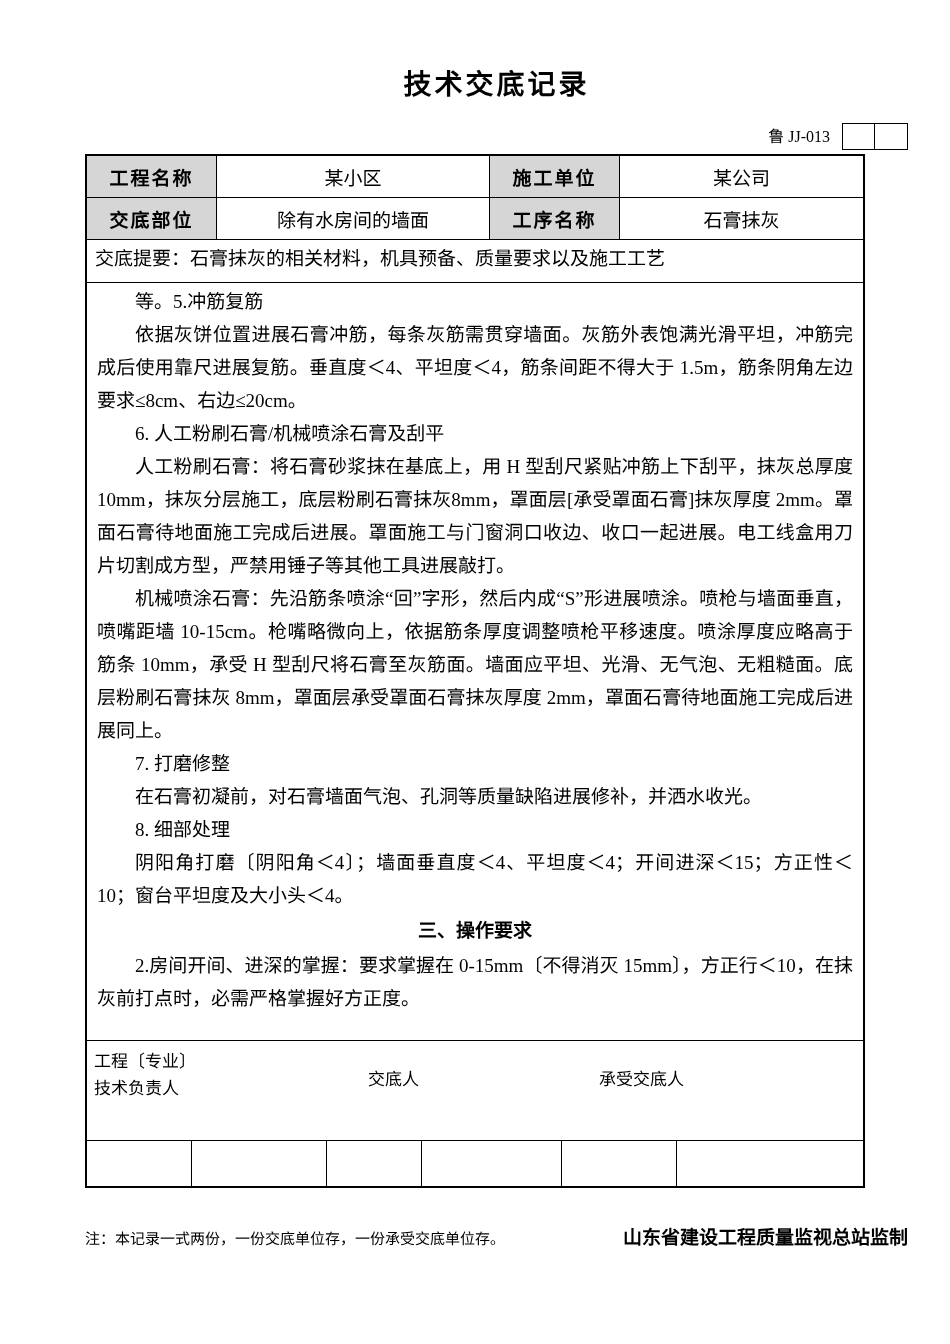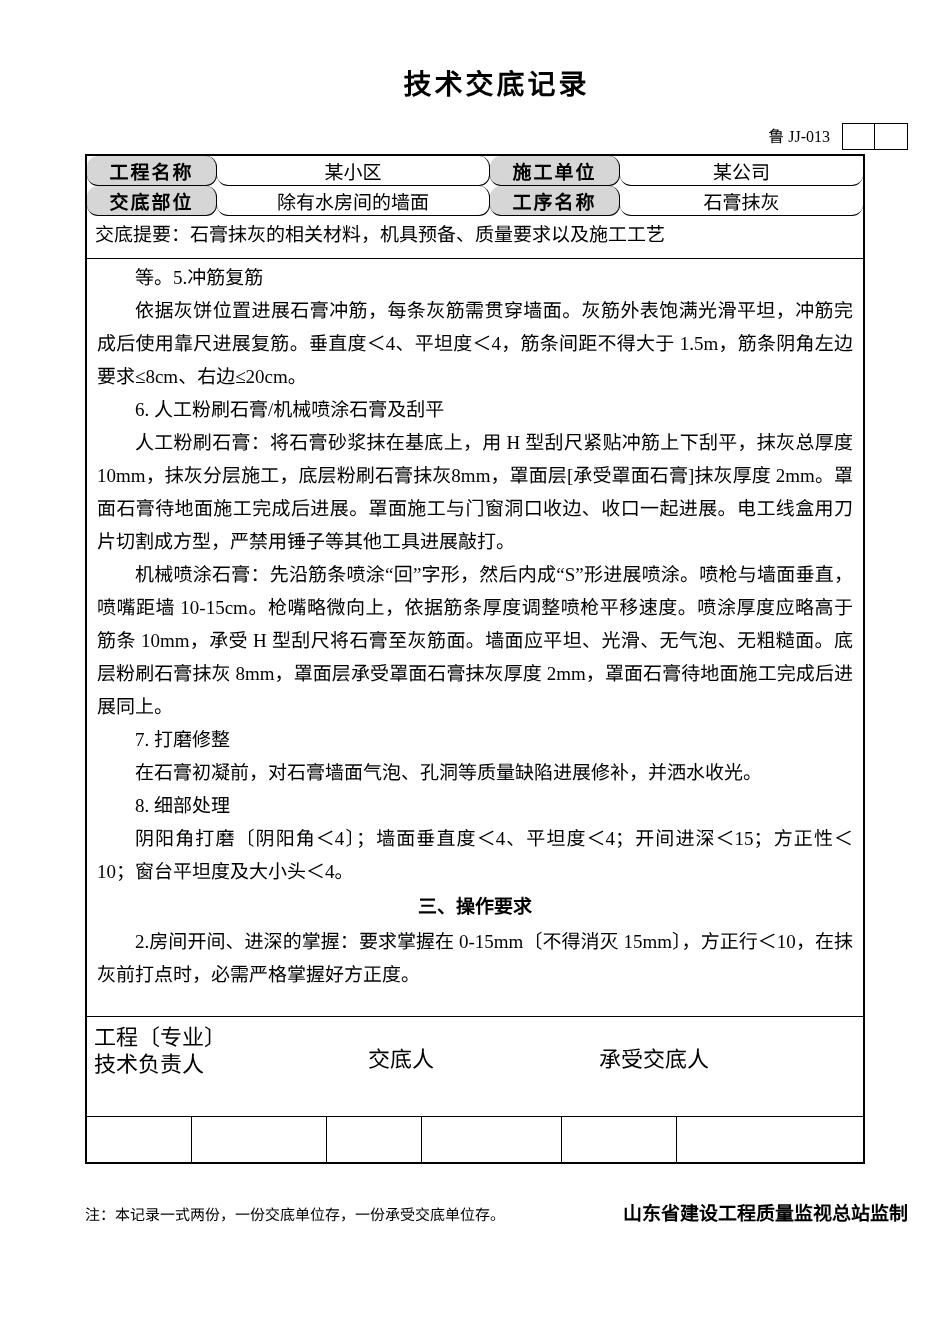--- a/index.html
+++ b/index.html
@@ -33,26 +33,25 @@
   .code-boxes { display: flex; }
   .code-box { width: 33px; height: 27px; border: 1px solid #000; }
   .code-box + .code-box { border-left: none; }
 
   .doc-table { border: 2px solid #000; width: 780px; }
 
   .info-grid { display: grid; grid-template-columns: 130px 273px 130px 1fr; }
   .cell {
     border-right: 1px solid #000;
     border-bottom: 1px solid #000;
-    height: 30px;
+    height: 42px;
     display: flex;
     align-items: center;
     justify-content: center;
     font-size: 19px;
-    border-radius: 11px;
   }
   .cell:nth-child(4n) { border-right: none; }
   .label-cell { background: #d6d6d6; font-weight: bold; letter-spacing: 2px; }
 
   .summary-row {
     border-bottom: 1px solid #000;
     padding: 7px 8px 11px 8px;
     font-size: 19px;
     line-height: 24px;
   }
@@ -72,21 +71,21 @@
     text-align: center;
     font-weight: bold;
     text-indent: 0;
     margin: 2px 0;
   }
 
   .signature-row {
     border-top: 1px solid #000;
     height: 100px;
     position: relative;
-    font-size: 22px;
+    font-size: 17px;
   }
   .sig-left { position: absolute; left: 7px; top: 7px; line-height: 27px; }
   .sig-mid { position: absolute; left: 258px; top: 24px; margin-left: 23px; }
   .sig-right { position: absolute; left: 512px; top: 24px; }
 
   .empty-row {
     border-top: 1px solid #000;
     display: flex;
     height: 46px;
   }

